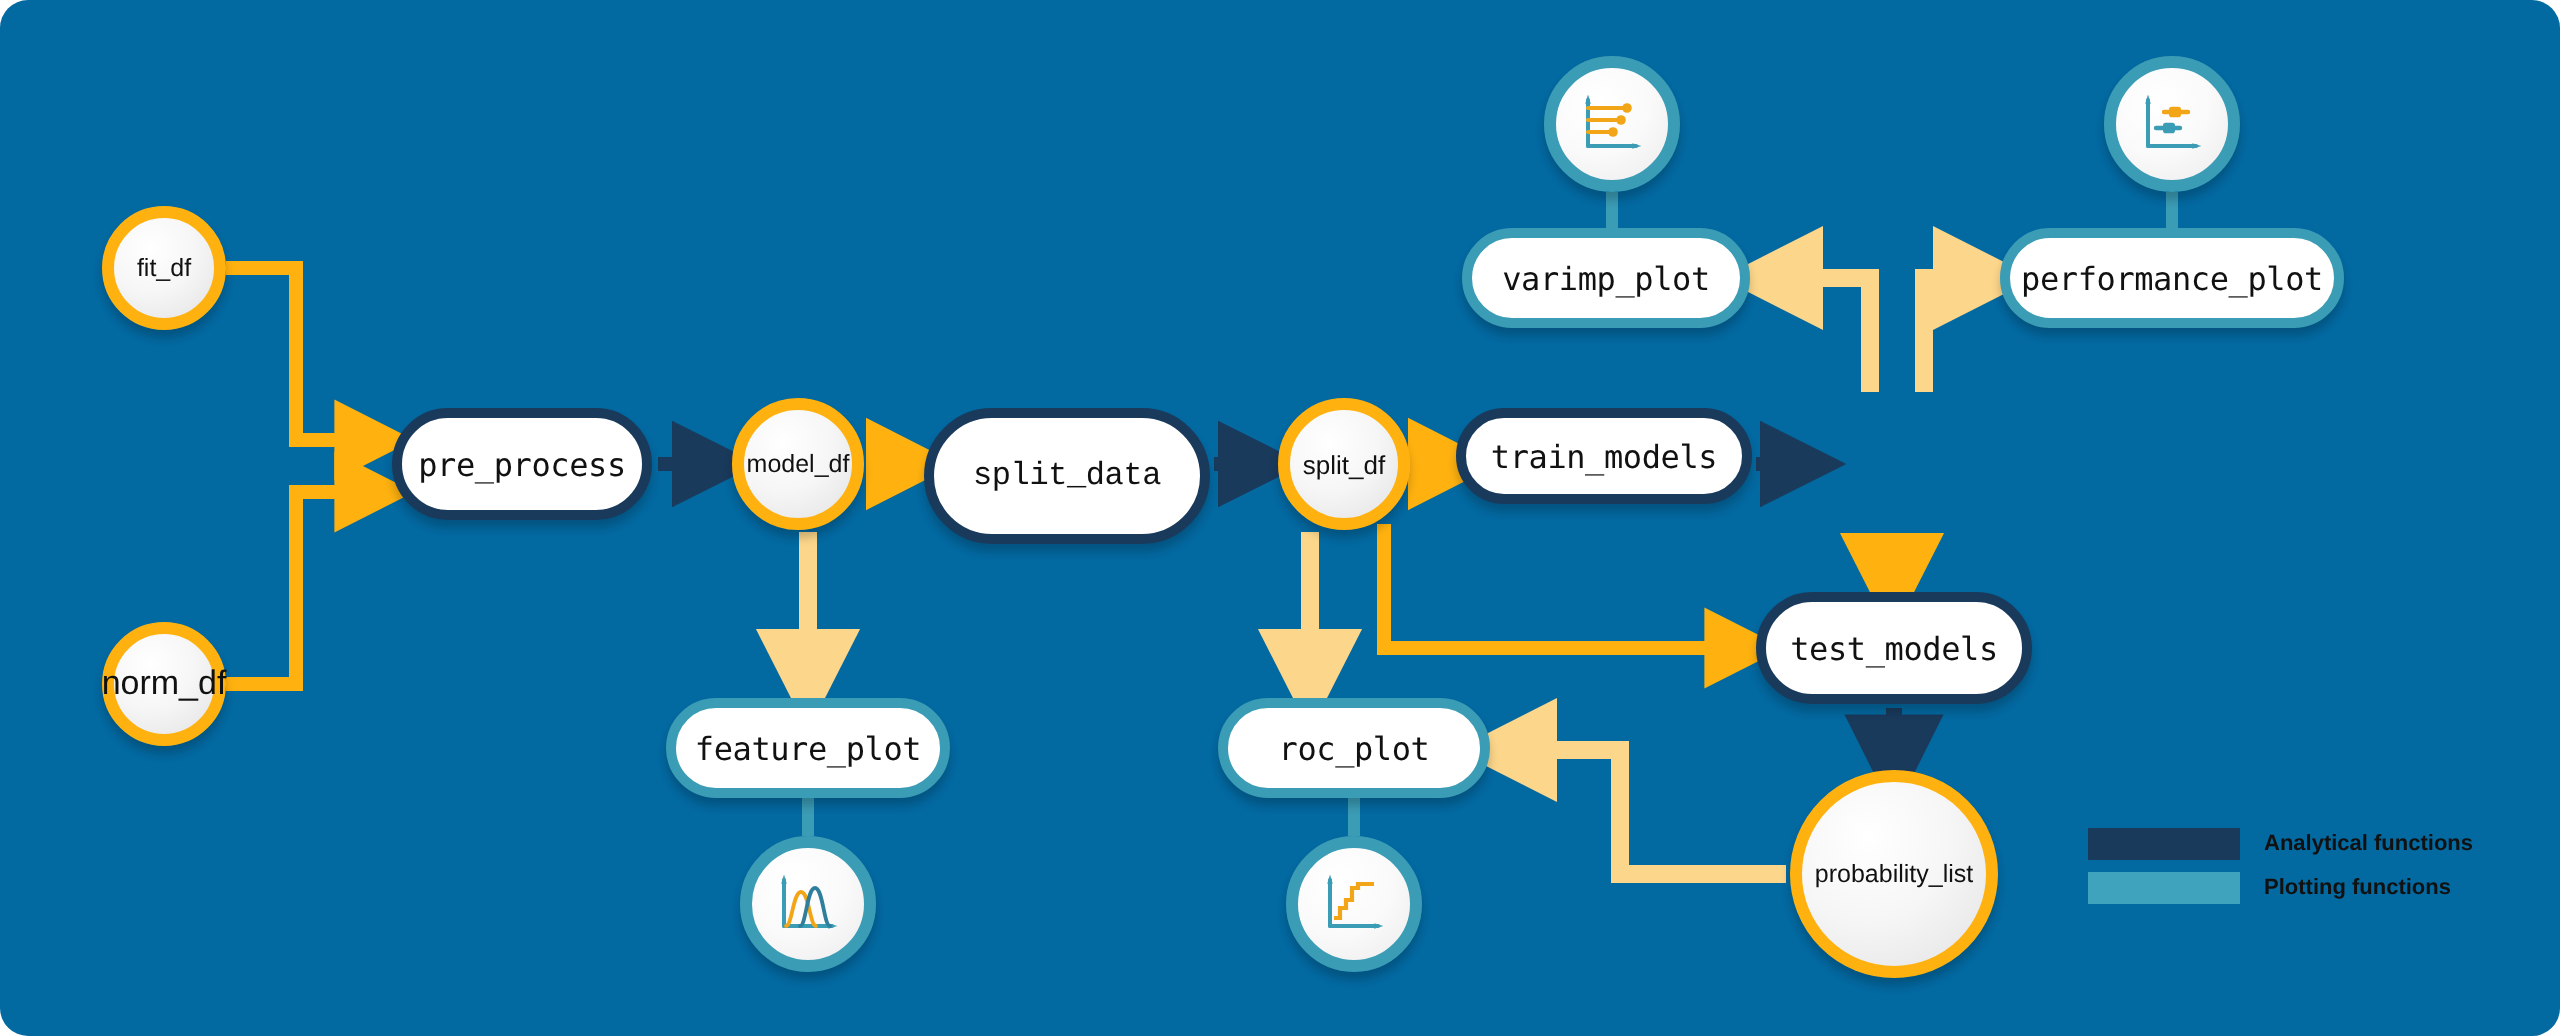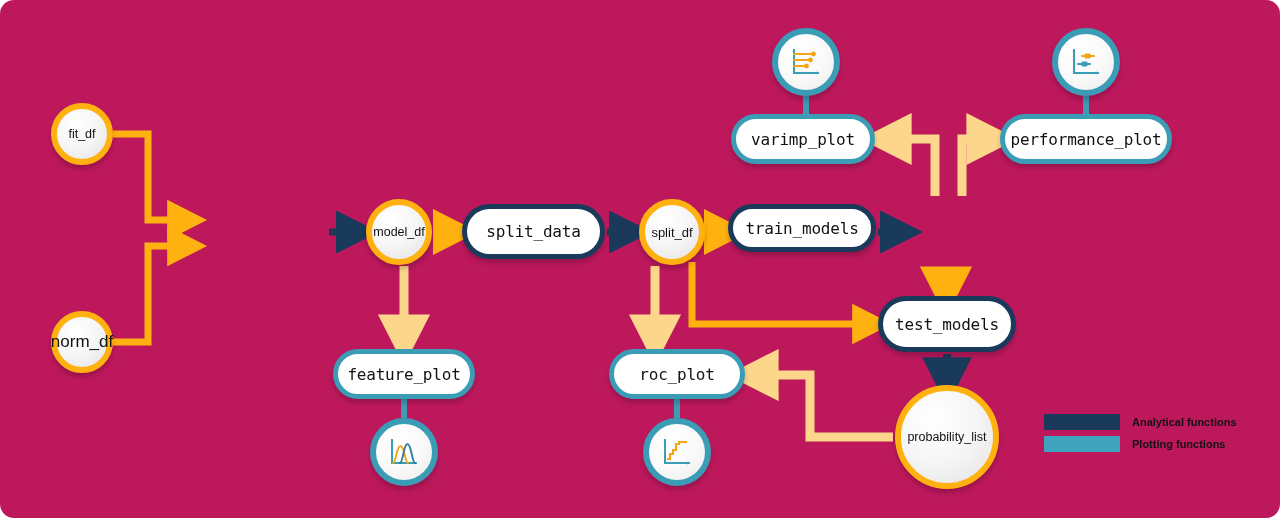--- a/index.html
+++ b/index.html
@@ -3,21 +3,21 @@
 <meta charset="utf-8">
 <style>
   html, body {
     margin: 0; padding: 0;
     background: #ffffff;
     font-family: "Liberation Sans", sans-serif;
   }
   #canvas {
     position: relative;
     width: 1280px; height: 518px;
-    background: #be185d;
+    background: #0369a1;
     border-radius: 14px;
     overflow: hidden;
   }
   #svg-layer {
     position: absolute; left: 0; top: 0;
     width: 1280px; height: 518px;
   }
   
   .node {
     position: absolute;
@@ -143,26 +143,29 @@
   </svg>
 
   <div class="node datanode" style="left:51px; top:103px; width:62px; height:62px; font-size:12.5px;">
     <span>fit_df</span>
   </div>
 
   <div class="node datanode" style="left:51px; top:311px; width:62px; height:62px; font-size:17px;">
     <span>norm_df</span>
   </div>
 
+  <div class="node pill analytical" style="left:196px; top:204px; width:130px; height:56px;">
+    <span>pre_process</span>
+  </div>
 
   <div class="node datanode" style="left:366px; top:199px; width:66px; height:66px; font-size:12.5px;">
     <span>model_df</span>
   </div>
 
-  <div class="node pill analytical" style="left:462px; top:204px; width:143px; height:55px;">
+  <div class="node pill analytical" style="left:462px; top:204px; width:143px; height:68px;font-family:Liberation Mono, monospace;">
     <span>split_data</span>
   </div>
 
   <div class="node datanode" style="left:639px; top:199px; width:66px; height:66px; font-size:13px;">
     <span>split_df</span>
   </div>
 
   <div class="node pill analytical" style="left:728px; top:204px; width:148px; height:48px;">
     <span>train_models</span>
   </div>

